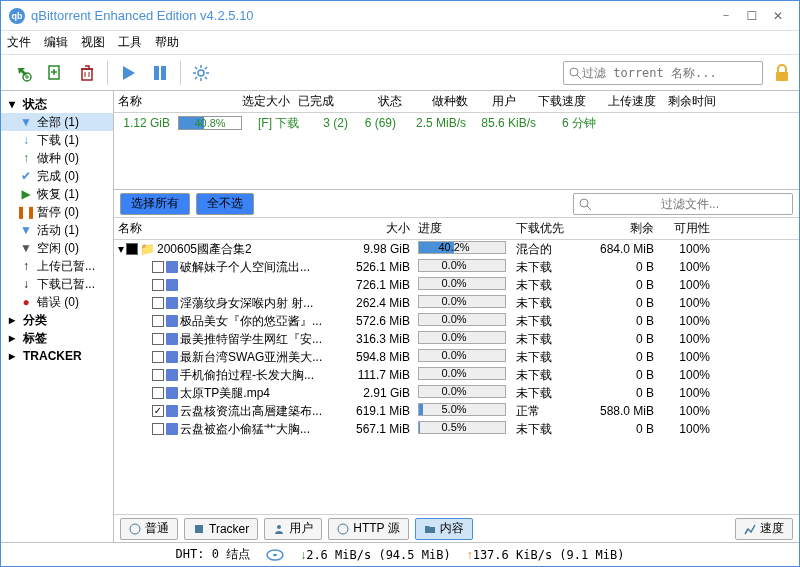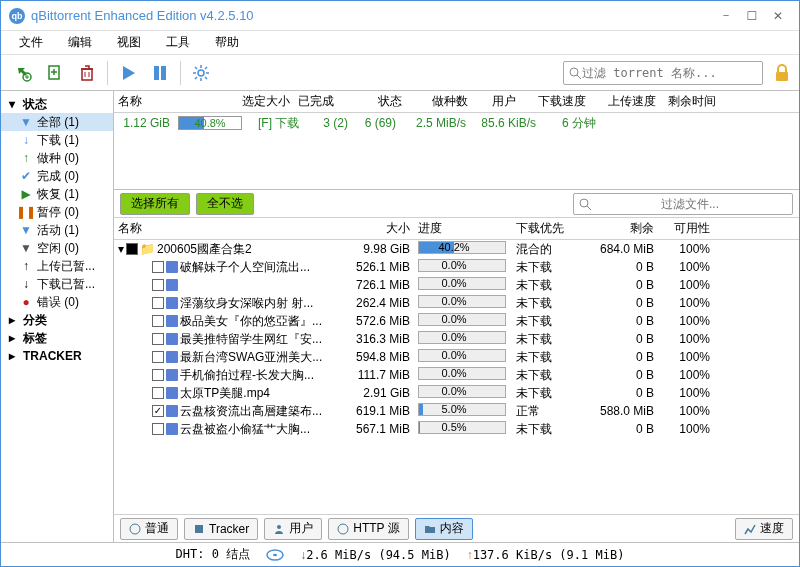--- a/index.html
+++ b/index.html
@@ -1,21 +1,21 @@
 <!DOCTYPE html>
 <html><head>
 <meta charset="utf-8">
 <style>
 *{box-sizing:border-box;margin:0;padding:0;font-family:"Microsoft YaHei",Arial,sans-serif;font-size:12px;}
 body{background:#fff;width:800px;height:567px;border:1px solid #4a90d9;overflow:hidden;display:flex;flex-direction:column;}
 .titlebar{height:30px;background:#fff;display:flex;align-items:center;padding:0 8px;border-bottom:1px solid #e0e0e0;}
 .appicon{width:16px;height:16px;background:#4a90d9;border-radius:50%;margin-right:6px;display:inline-flex;align-items:center;justify-content:center;color:#fff;font-size:9px;font-weight:bold;}
 .title{flex:1;color:#4a90d9;font-size:13px;}
 .winbtn{width:26px;height:20px;display:flex;align-items:center;justify-content:center;color:#666;cursor:pointer;}
-.menubar{height:24px;display:flex;align-items:center;padding:0 12px;gap:13px;border-bottom:1px solid #e0e0e0;}
+.menubar{height:24px;display:flex;align-items:center;padding:0 0;gap:1px;border-bottom:1px solid #e0e0e0;}
 .menubar span{padding:2px 6px;cursor:pointer;}
 .toolbar{height:36px;display:flex;align-items:center;padding:0 8px;gap:4px;border-bottom:1px solid #c0c0c0;}
 .tbtn{width:28px;height:28px;display:flex;align-items:center;justify-content:center;cursor:pointer;border-radius:2px;}
 .vsep{width:1px;height:24px;background:#d0d0d0;margin:0 2px;}
 .search{flex:0 0 200px;height:24px;border:1px solid #aaa;border-radius:2px;display:flex;align-items:center;padding:0 4px;margin-left:auto;}
 .search input{border:none;outline:none;flex:1;font-size:12px;font-family:monospace;}
 .lockicon{margin-left:6px;color:#d4a017;}
 .main{flex:1;display:flex;overflow:hidden;}
 .sidebar{width:113px;border-right:1px solid #c0c0c0;padding:4px 0;overflow:auto;}
 .sb-item{display:flex;align-items:center;height:18px;padding:0 4px;gap:4px;cursor:pointer;white-space:nowrap;}
@@ -26,21 +26,21 @@
 .torrents{border-bottom:1px solid #c0c0c0;}
 .thead{display:flex;height:22px;align-items:center;border-bottom:1px solid #d0d0d0;}
 .th,.td{padding:0 4px;overflow:hidden;white-space:nowrap;text-overflow:ellipsis;}
 .trow{display:flex;height:20px;align-items:center;}
 .c-name{width:120px}.c-size{width:60px;text-align:right}.c-done{width:80px}.c-stat{width:52px}.c-seed{width:46px;text-align:right}.c-peer{width:48px;text-align:right}.c-dl{width:70px;text-align:right}.c-ul{width:70px;text-align:right}.c-eta{width:60px;text-align:right}
 .prog{display:inline-block;width:64px;height:14px;border:1px solid #999;background:#fff;position:relative;vertical-align:middle;}
 .prog .bar{position:absolute;left:0;top:0;bottom:0;background:#4a90d9;}
 .prog .txt{position:absolute;left:0;right:0;top:0;bottom:0;text-align:center;line-height:12px;font-size:11px;}
 .green{color:#2a8a2a}
 .filebar{height:28px;display:flex;align-items:center;padding:0 6px;gap:6px;border-bottom:1px solid #d0d0d0;}
-.btn{height:22px;padding:0 10px;border:1px solid #999;background:#84cc16;cursor:pointer;border-radius:2px;display:inline-flex;align-items:center;}
+.btn{height:22px;padding:0 10px;border:1px solid #999;background:#3b82f6;cursor:pointer;border-radius:2px;display:inline-flex;align-items:center;}
 .filesearch{flex:0 0 220px;height:22px;border:1px solid #aaa;border-radius:2px;display:flex;align-items:center;padding:0 4px;margin-left:auto;}
 .filesearch input{border:none;outline:none;flex:1;text-align:center;}
 .files{flex:1;overflow:auto;}
 .fhead{display:flex;height:22px;align-items:center;border-bottom:1px solid #d0d0d0;position:sticky;top:0;background:#fff;}
 .fc-name{width:222px}.fc-size{width:78px;text-align:right}.fc-prog{width:98px}.fc-prio{width:68px}.fc-rem{width:78px;text-align:right}.fc-avail{width:56px;text-align:right}
 .frow{display:flex;height:18px;align-items:center;}
 .frow .fc-name{display:flex;align-items:center;gap:2px;}
 .cb{width:12px;height:12px;border:1px solid #666;display:inline-block;flex:none;}
 .cb.chk::after{content:"✓";font-size:10px;line-height:10px;display:block;text-align:center;}
 .cb.mix{background:#000;}

